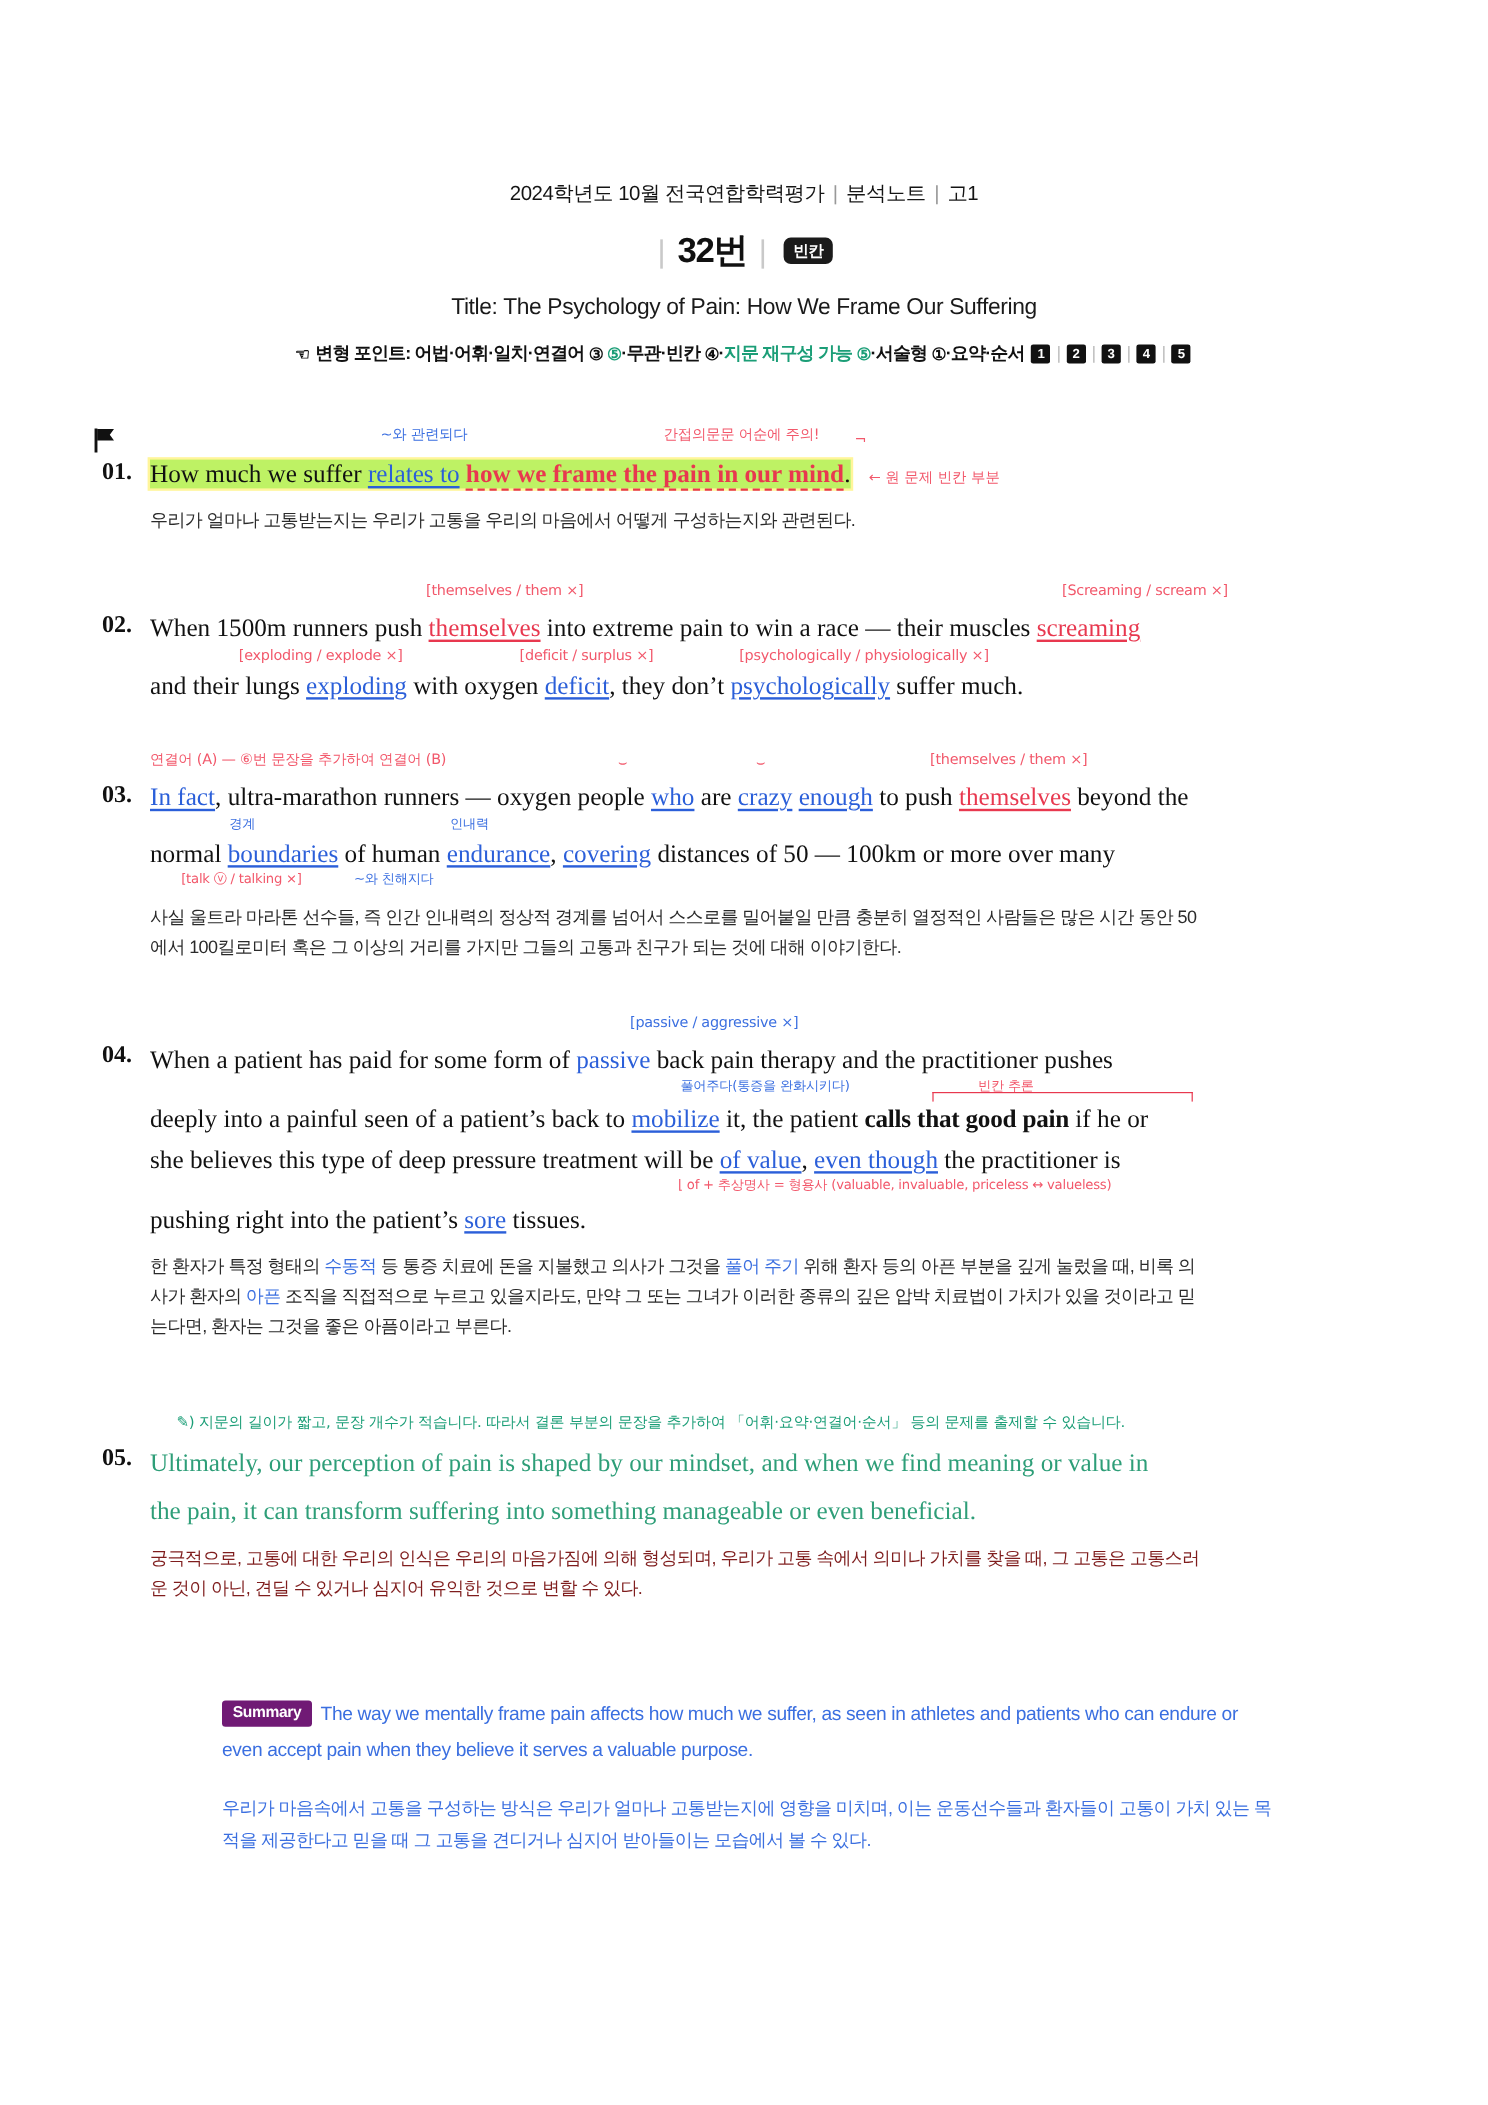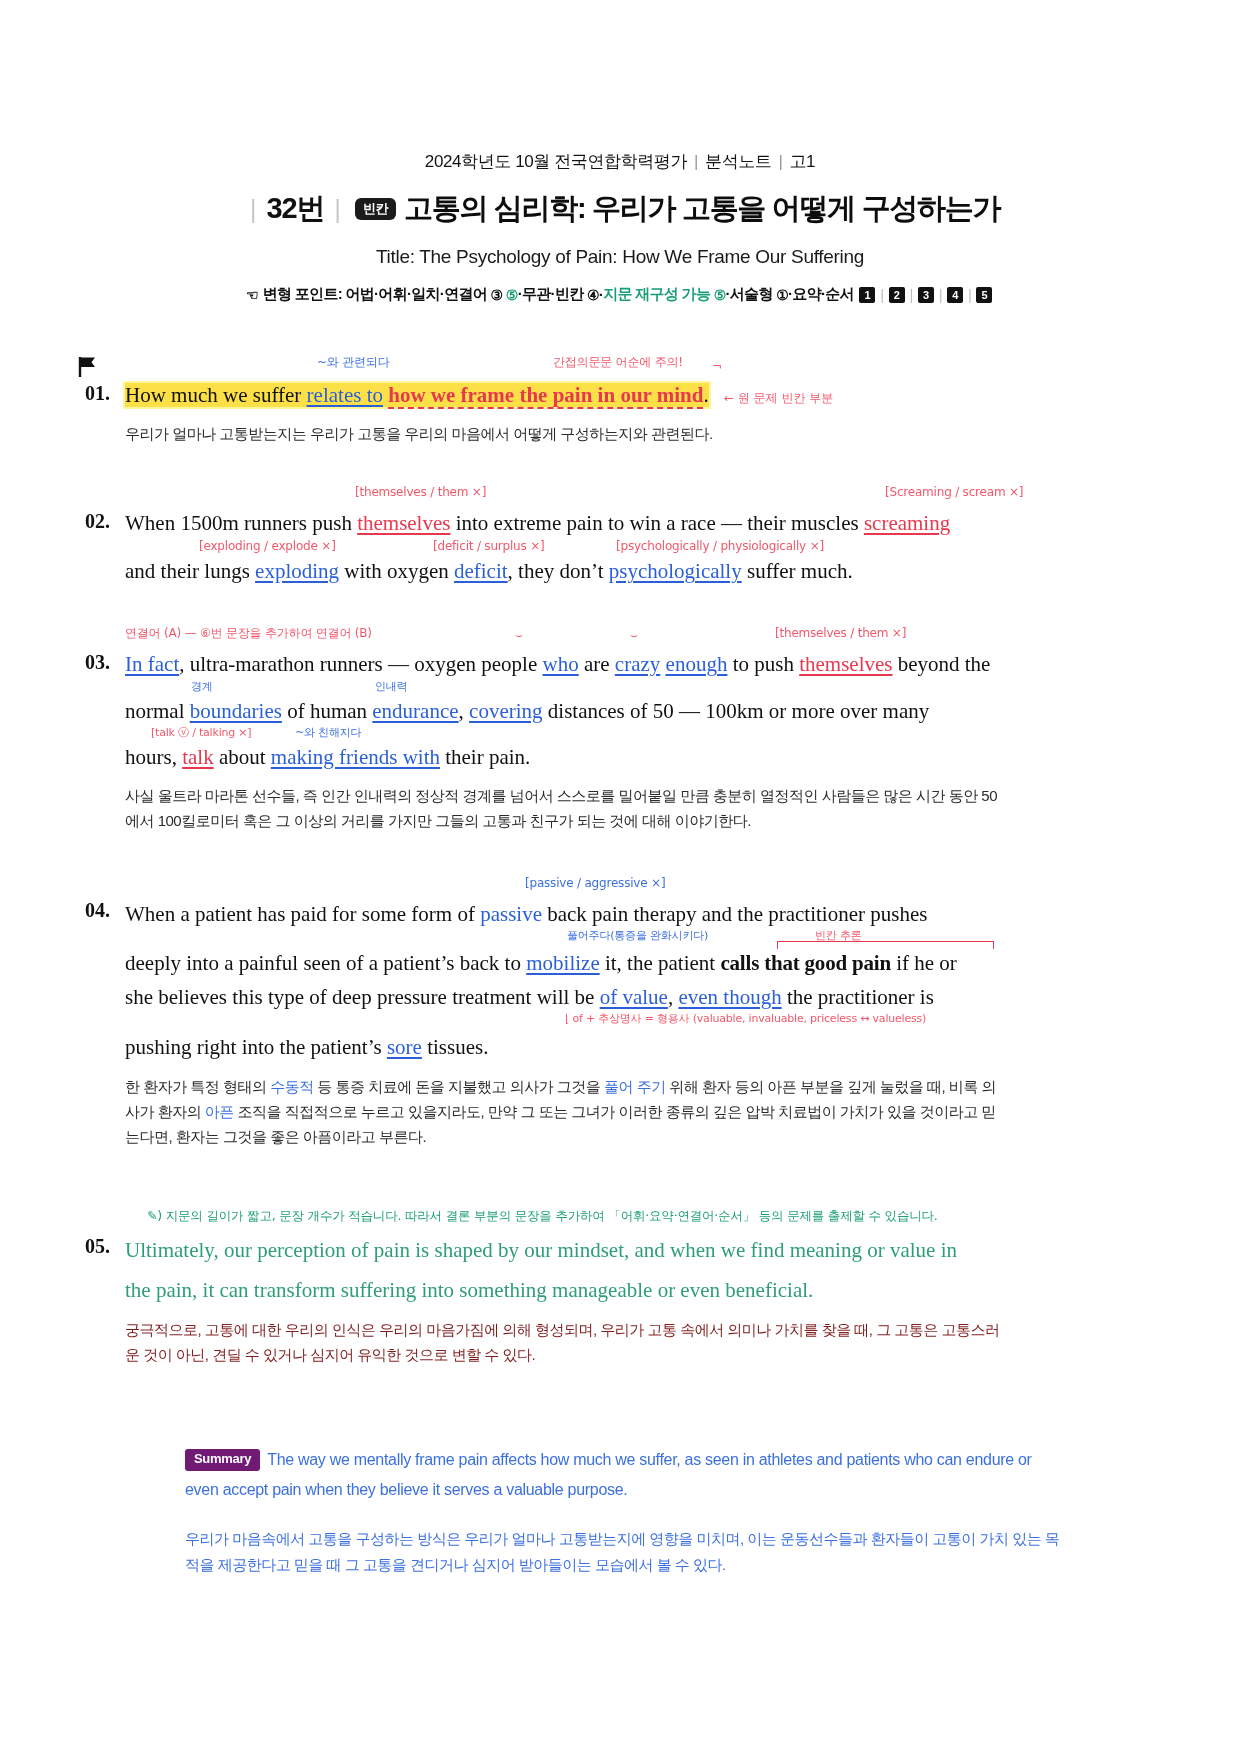--- a/index.html
+++ b/index.html
@@ -161,21 +161,21 @@
     font-size: 15px;
     line-height: 1.68;
     color: #2a2a2a;
     letter-spacing: -0.5px;
     max-width: 875px;
   }
   .blue { color: #2b5fd9; }
   .blue-u { color: #2b5fd9; text-decoration: underline; text-underline-offset: 3px; }
   .red-u { color: #e8384f; text-decoration: underline; text-underline-offset: 3px; }
   .hl {
-    background: #fde047;
+    background: #bef264;
     box-shadow: 0 0 0 2px #fff59a;
     font-family: Liberation Serif, serif;
   }
   .bold-red {
     color: #e8384f;
     font-weight: 700;
     border-bottom: 2px dashed #e8384f;
   }
   .boxed {
     font-weight: 700;
@@ -267,21 +267,20 @@
 
     <div class="hdr-kicker">
       <span>2024학년도 10월 전국연합학력평가</span><span class="sep">|</span><span>분석노트</span><span class="sep">|</span><span>고1</span>
     </div>
 
     <div class="hdr-title-row">
       <span class="vbar">|</span>
       <span class="qnum">32번</span>
       <span class="vbar">|</span>
       <span class="chip-dark">빈칸</span>
-      <span class="hdr-title">고통의 심리학: 우리가 고통을 어떻게 구성하는가</span>
     </div>
 
     <div class="hdr-subtitle">Title: The Psychology of Pain: How We Frame Our Suffering</div>
 
     <div class="hdr-points">
       <span class="hand">☜</span>
       <span>변형 포인트:</span>&nbsp;<span>어법·어휘·일치·연결어</span>&nbsp;<span class="circled">③</span>&nbsp;<span class="circled circled-green">⑤</span><span>·무관·빈칸</span>&nbsp;<span class="circled">④</span><span>·</span><span class="green">지문 재구성 가능</span>&nbsp;<span class="circled circled-green">⑤</span><span>·서술형</span>&nbsp;<span class="circled">①</span><span>·요약·순서</span>&nbsp;<span class="sqnum">1</span><span class="pipe-lite">|</span><span class="sqnum">2</span><span class="pipe-lite">|</span><span class="sqnum">3</span><span class="pipe-lite">|</span><span class="sqnum">4</span><span class="pipe-lite">|</span><span class="sqnum">5</span>
     </div>
   </div>
 
@@ -343,23 +342,20 @@
             <div class="ann ann-blue ann-sm" style="left:66px; top:0px;">경계</div>
             <div class="ann ann-blue ann-sm" style="left:250px; top:0px;">인내력</div>
           </div>
           <div style="text-align:justify;">
             <span>normal </span><span class="blue-u">boundaries</span><span> of human </span><span class="blue-u">endurance</span><span>, </span><span class="blue-u">covering</span><span> distances of 50 — 100km or more over many</span>
           </div>
           <div style="position:relative;height:15px;">
             <div class="ann ann-red ann-sm" style="left:26px; top:0px;">[talk ⓥ / talking ×]</div>
             <div class="ann ann-blue ann-sm" style="left:170px; top:0px;">~와 친해지다</div>
           </div>
-          <div>
-            <span>hours, </span><span class="red-u">talk</span><span> about </span><span class="blue-u">making friends with</span><span> their pain.</span>
-          </div>
         </div>
       </div>
       <div class="ko">사실 울트라 마라톤 선수들, 즉 인간 인내력의 정상적 경계를 넘어서 스스로를 밀어붙일 만큼 충분히 열정적인 사람들은 많은 시간 동안 50에서 100킬로미터 혹은 그 이상의 거리를 가지만 그들의 고통과 친구가 되는 것에 대해 이야기한다.</div>
     </div>
 
     <div class="item" style="margin-bottom:44px;">
       <div style="position:relative;height:20px;">
         <div class="ann ann-blue" style="left:440px; top:0px;">[passive / aggressive ×]</div>
       </div>
       <div class="item-head">

